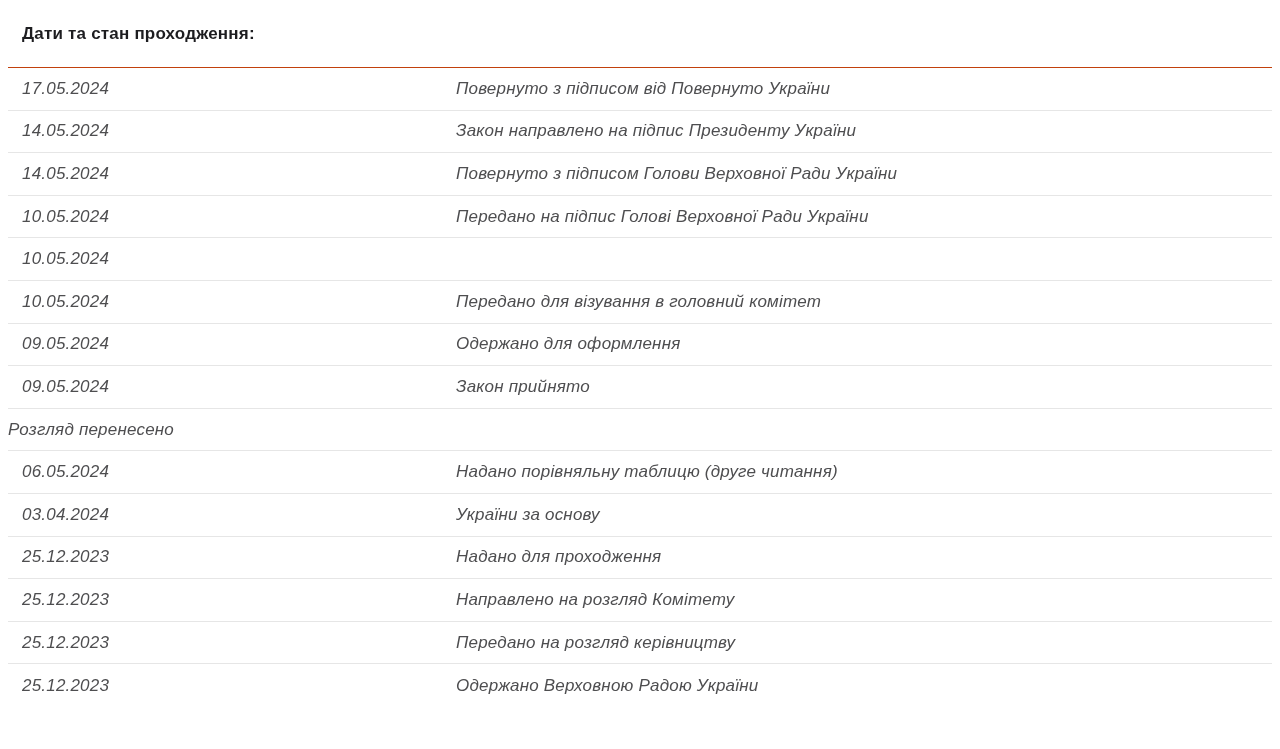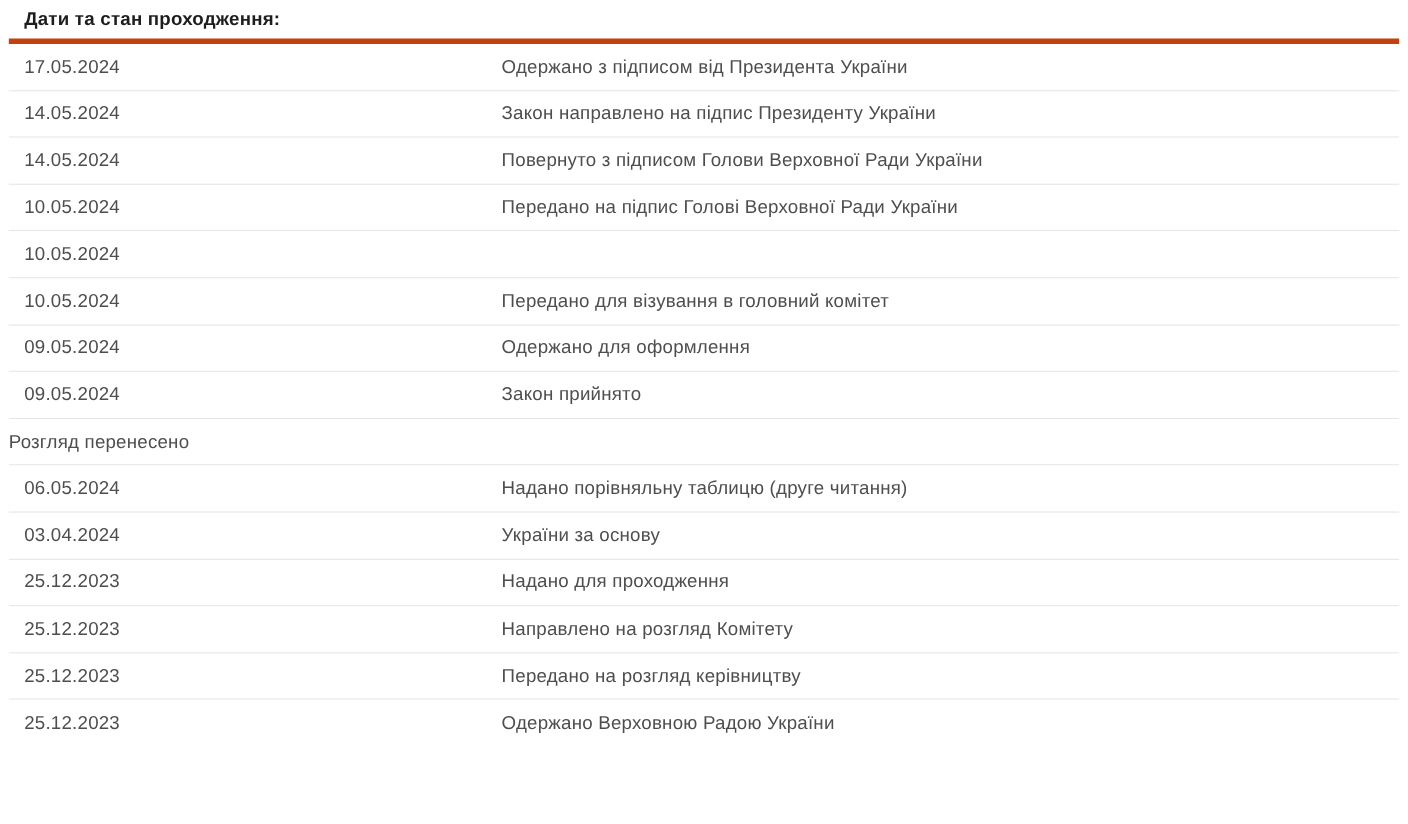--- a/index.html
+++ b/index.html
@@ -10,34 +10,35 @@
     font-family: "Liberation Sans", sans-serif;
     overflow: hidden;
   }
   .status-table {
     margin: 0 8px;
     width: 1264px;
   }
   .header-row {
     display: flex;
     align-items: center;
-    height: 40px;
-    border-bottom: 5px solid #c2410c;
+    height: 68px;
+    border-bottom: 1px solid #c2410c;
   }
   .header-cell {
     font-size: 17px;
     font-weight: bold;
     color: #1d1d20;
     letter-spacing: 0.2px;
   }
   .data-row {
     display: flex;
     align-items: center;
     height: 42.6px;
     border-bottom: 1px solid #e6e6e6;
+    font-style: italic;
   }
   .data-row:last-child {
     border-bottom: none;
   }
   .col-date {
     width: 448px;
     flex-shrink: 0;
     padding-left: 14px;
   }
   .col-status {
@@ -56,21 +57,21 @@
 </head>
 <body>
 
 <div class="status-table">
   <div class="header-row">
     <div class="header-cell col-date">Дати та стан проходження:</div>
   </div>
   <div>
   <div class="data-row">
     <div class="col-date">17.05.2024</div>
-    <div class="col-status">Одержано з підписом від Президента України</div>
+    <div class="col-status">Повернуто з підписом від Повернуто України</div>
   </div>
 
   <div class="data-row">
     <div class="col-date">14.05.2024</div>
     <div class="col-status">Закон направлено на підпис Президенту України</div>
   </div>
 
   <div class="data-row">
     <div class="col-date">14.05.2024</div>
     <div class="col-status">Повернуто з підписом Голови Верховної Ради України</div>

